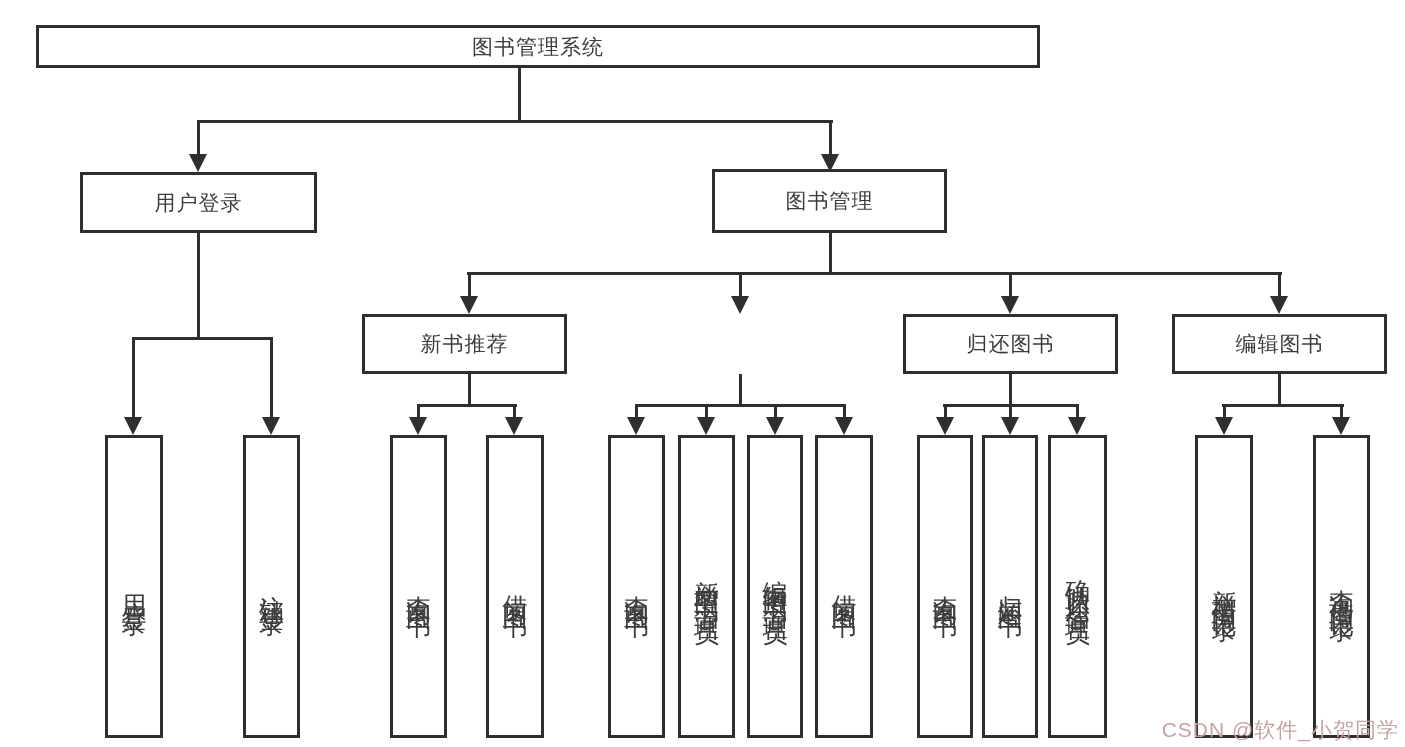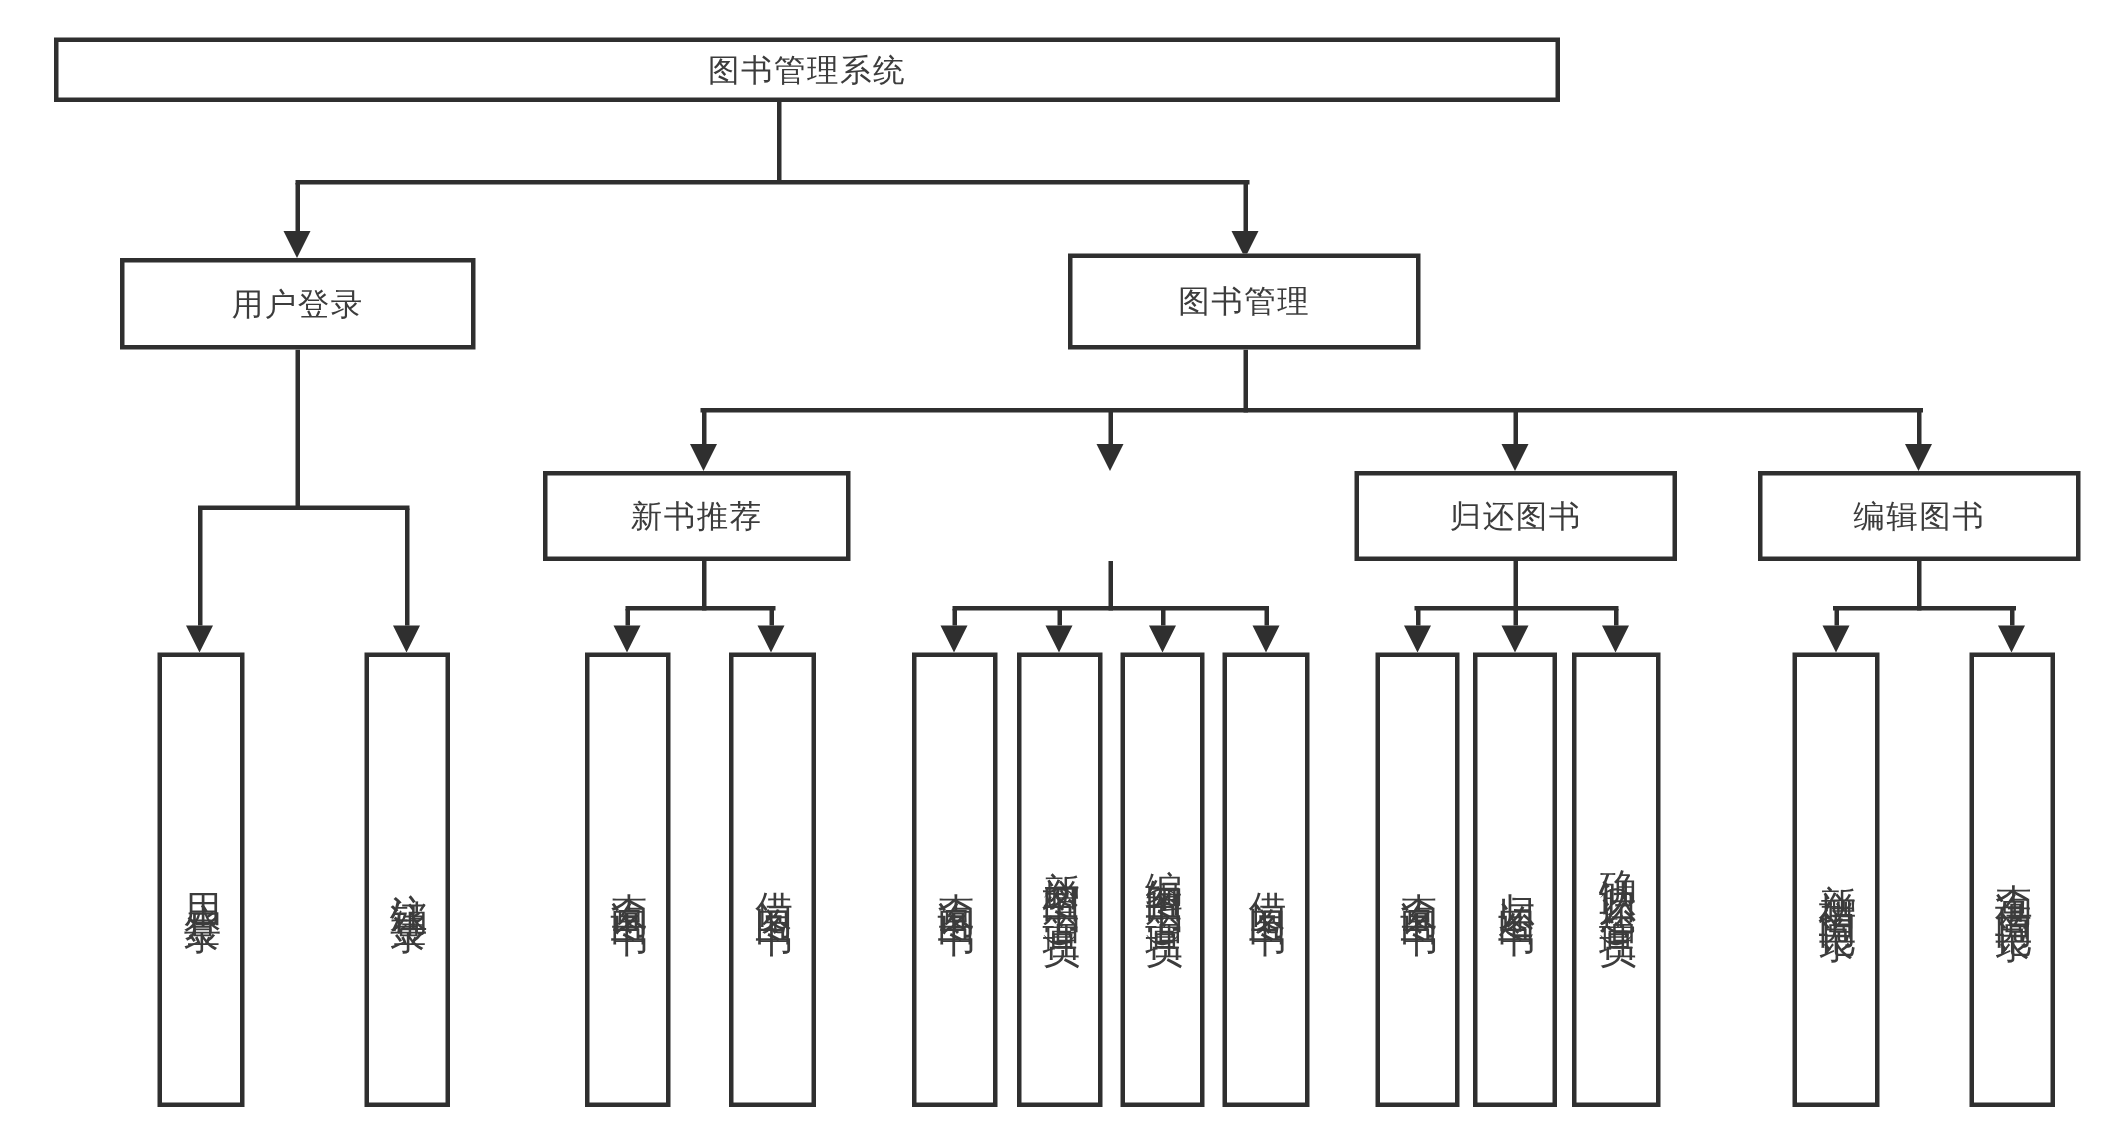--- a/index.html
+++ b/index.html
@@ -145,14 +145,15 @@
   <div class="box vbox" style="left:747px;width:56px">编辑图书（管理员）</div>
   <div class="box vbox" style="left:815px;width:58px">借阅图书</div>
 
   <div class="box vbox" style="left:917px;width:56px">查询图书</div>
   <div class="box vbox" style="left:982px;width:56px">归还图书</div>
   <div class="box vbox" style="left:1048px;width:59px">确认归还（管理员）</div>
 
   <div class="box vbox" style="left:1195px;width:58px">新增借阅记录</div>
   <div class="box vbox" style="left:1313px;width:57px">查询借阅记录</div>
 
+  <div class="watermark">CSDN @软件_小贺同学</div>
 
 </div>
 
 </body></html>

